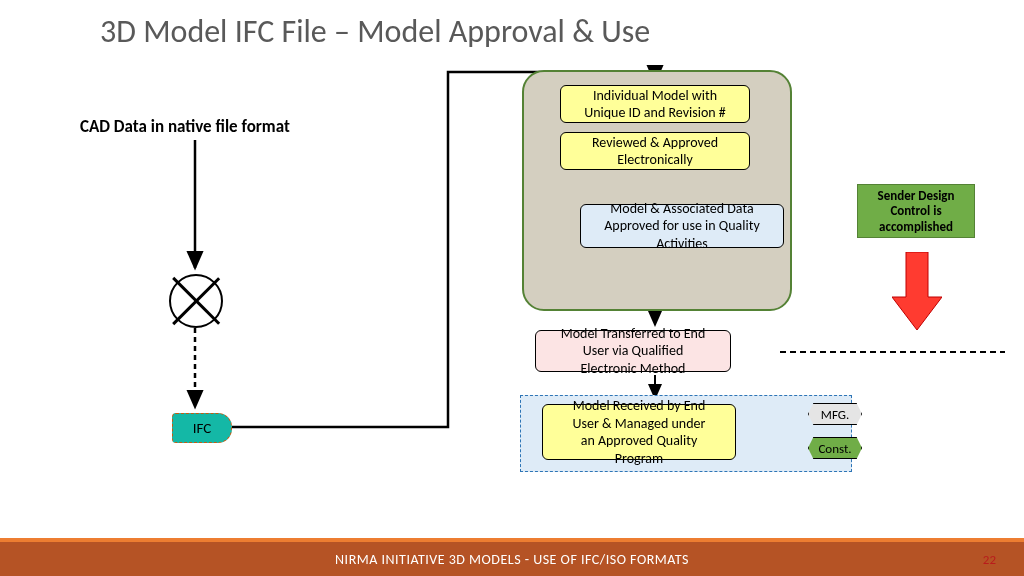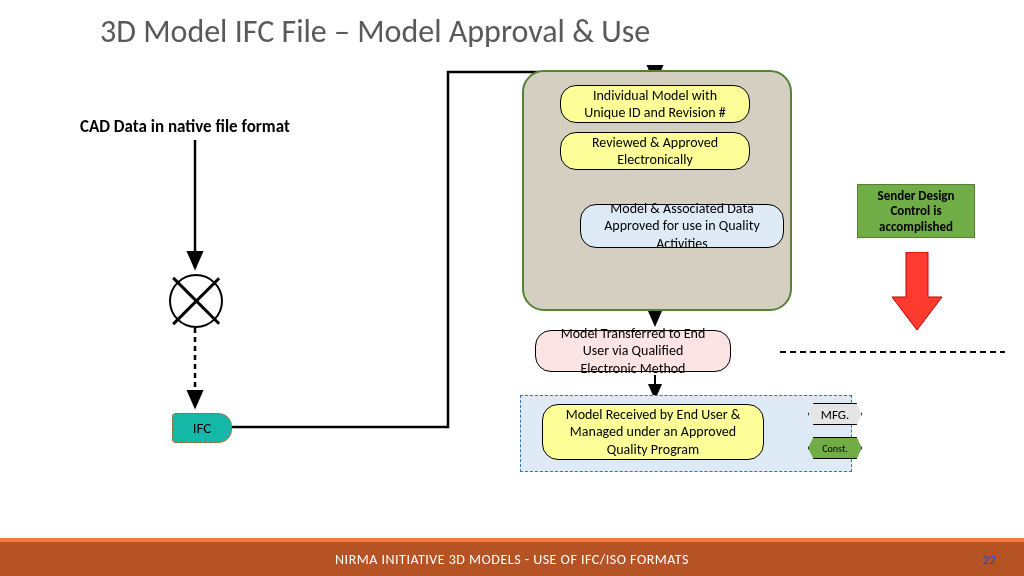--- a/index.html
+++ b/index.html
@@ -5,33 +5,33 @@
 html,body{margin:0;padding:0;width:1024px;height:576px;font-family:Calibri,Arial,sans-serif;overflow:hidden;background:#fff}
 .slide{position:relative;width:1024px;height:576px}
 .title{position:absolute;left:100px;top:12px;font-size:32px;color:#595959;font-weight:400}
 .cad-label{position:absolute;left:80px;top:116px;font-size:17px;font-weight:700;color:#000}
 .circle-x{position:absolute;left:169px;top:274px;width:50px;height:50px;border:2.5px solid #000;border-radius:50%;background:#fff}
 .circle-x::before,.circle-x::after{content:"";position:absolute;left:50%;top:50%;width:2.5px;height:65px;background:#000;transform-origin:center}
 .circle-x::before{transform:translate(-50%,-50%) rotate(45deg)}
 .circle-x::after{transform:translate(-50%,-50%) rotate(-45deg)}
 .ifc-tag{position:absolute;left:172px;top:413px;width:58px;height:28px;background:#14b8a6;border:1.5px dashed #c55a11;border-radius:4px 14px 14px 4px;display:flex;align-items:center;justify-content:center;font-size:15px;color:#000}
 .top-container{position:absolute;left:522px;top:70px;width:266px;height:237px;background:#d4cfc0;border:2px solid #548235;border-radius:22px}
-.box{position:absolute;border:1.5px solid #000;border-radius:16px;text-align:center;display:flex;align-items:center;justify-content:center;flex-direction:column;font-size:14px;line-height:1.25;padding:2px 22px;box-sizing:border-box}
+.box{position:absolute;border:1.5px solid #000;border-radius:6px;text-align:center;display:flex;align-items:center;justify-content:center;flex-direction:column;font-size:14px;line-height:1.25;padding:2px 22px;box-sizing:border-box}
 .yellow{background:#ffff99}
 .blue{background:#deebf7}
 .pink{background:#fce4e4}
 .lightblue-container{position:absolute;left:520px;top:395px;width:330px;height:75px;background:#deebf7;border:1.5px dashed #2e75b6}
 .mfg-tag{position:absolute;left:808px;top:403px;width:52px;height:20px;background:#e5e5e5;border:1px solid #000;color:#000;font-size:13px;display:flex;align-items:center;justify-content:center;clip-path:polygon(10% 0,90% 0,100% 50%,90% 100%,10% 100%,0 50%)}
-.const-tag{position:absolute;left:808px;top:437px;width:52px;height:20px;background:#70ad47;border:1px solid #000;color:#000;font-size:10px;display:flex;align-items:center;justify-content:center;clip-path:polygon(10% 0,90% 0,100% 50%,90% 100%,10% 100%,0 50%)}
+.const-tag{position:absolute;left:808px;top:437px;width:52px;height:20px;background:#70ad47;border:1px solid #000;color:#000;font-size:13px;display:flex;align-items:center;justify-content:center;clip-path:polygon(10% 0,90% 0,100% 50%,90% 100%,10% 100%,0 50%)}
 .green-note{position:absolute;left:857px;top:184px;width:118px;height:54px;background:#70ad47;border:1px solid #548235;font-size:13px;font-weight:700;text-align:center;display:flex;align-items:center;justify-content:center;line-height:1.2;padding:11px;box-sizing:border-box}
 .red-arrow{position:absolute;left:892px;top:252px}
 .footer-bar{position:absolute;left:0;bottom:0;width:1024px;height:34px;background:#b55325}
 .footer-line{position:absolute;left:0;bottom:34px;width:1024px;height:4px;background:#ed7d31}
 .footer-text{position:absolute;left:0;bottom:0;width:1024px;height:34px;display:flex;align-items:center;justify-content:center;color:#fff;font-size:14px;letter-spacing:.5px}
-.page-num{position:absolute;right:28px;bottom:9px;color:#1d4ed8;font-size:13px}
+.page-num{position:absolute;right:28px;bottom:9px;color:#b91c1c;font-size:13px}
 svg.connector{position:absolute;left:0;top:0;width:1024px;height:576px;pointer-events:none}
 </style>
 </head>
 <body>
 
 <div class="slide">
   <div class="title">3D Model IFC File – Model Approval &amp; Use</div>
   <div class="cad-label">CAD Data in native file format</div>
 
   <svg class="connector">
@@ -57,21 +57,21 @@
   <div class="circle-x"></div>
   <div class="ifc-tag">IFC</div>
 
   <div class="top-container"></div>
   <div class="box yellow" style="left:560px;top:85px;width:190px;height:38px">Individual Model with Unique ID and Revision #</div>
   <div class="box yellow" style="left:560px;top:132px;width:190px;height:38px">Reviewed &amp; Approved Electronically</div>
   <div class="box blue" style="left:580px;top:204px;width:204px;height:44px">Model &amp; Associated Data Approved for use in Quality Activities</div>
   <div class="box pink" style="left:535px;top:330px;width:196px;height:42px">Model Transferred to End User via Qualified Electronic Method</div>
 
   <div class="lightblue-container"></div>
-  <div class="box yellow" style="left:542px;top:404px;width:222px;height:56px">Model Received by End User &amp; Managed under an Approved Quality Program</div>
+  <div class="box yellow" style="left:542px;top:404px;width:194px;height:56px">Model Received by End User &amp; Managed under an Approved Quality Program</div>
   <div class="mfg-tag">MFG.</div>
   <div class="const-tag">Const.</div>
 
   <div class="green-note">Sender Design Control is accomplished</div>
   <svg class="red-arrow" width="50" height="80">
     <polygon points="14,0 36,0 36,45 50,45 25,78 0,45 14,45" fill="#ff3b30" stroke="#c00000" stroke-width="1"></polygon>
   </svg>
 
   <div class="footer-line"></div>
   <div class="footer-bar"></div>

